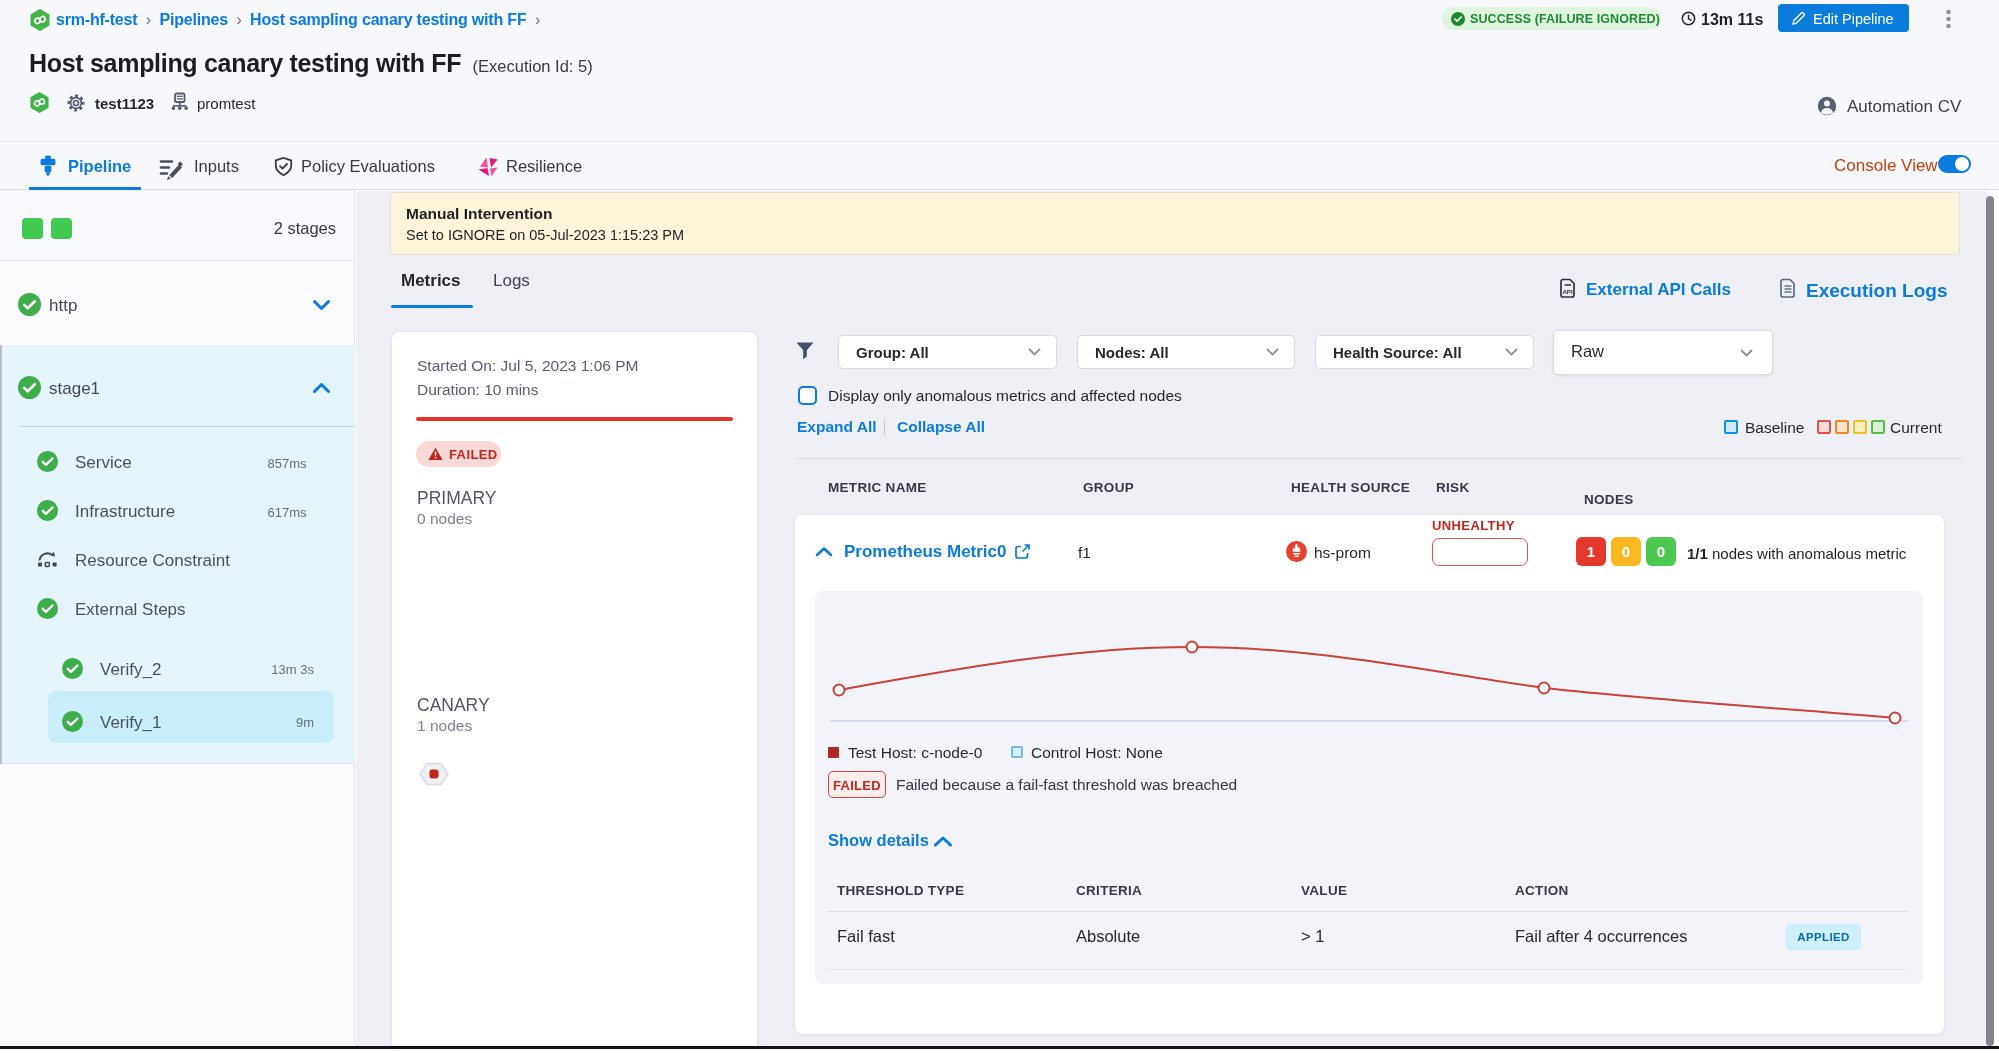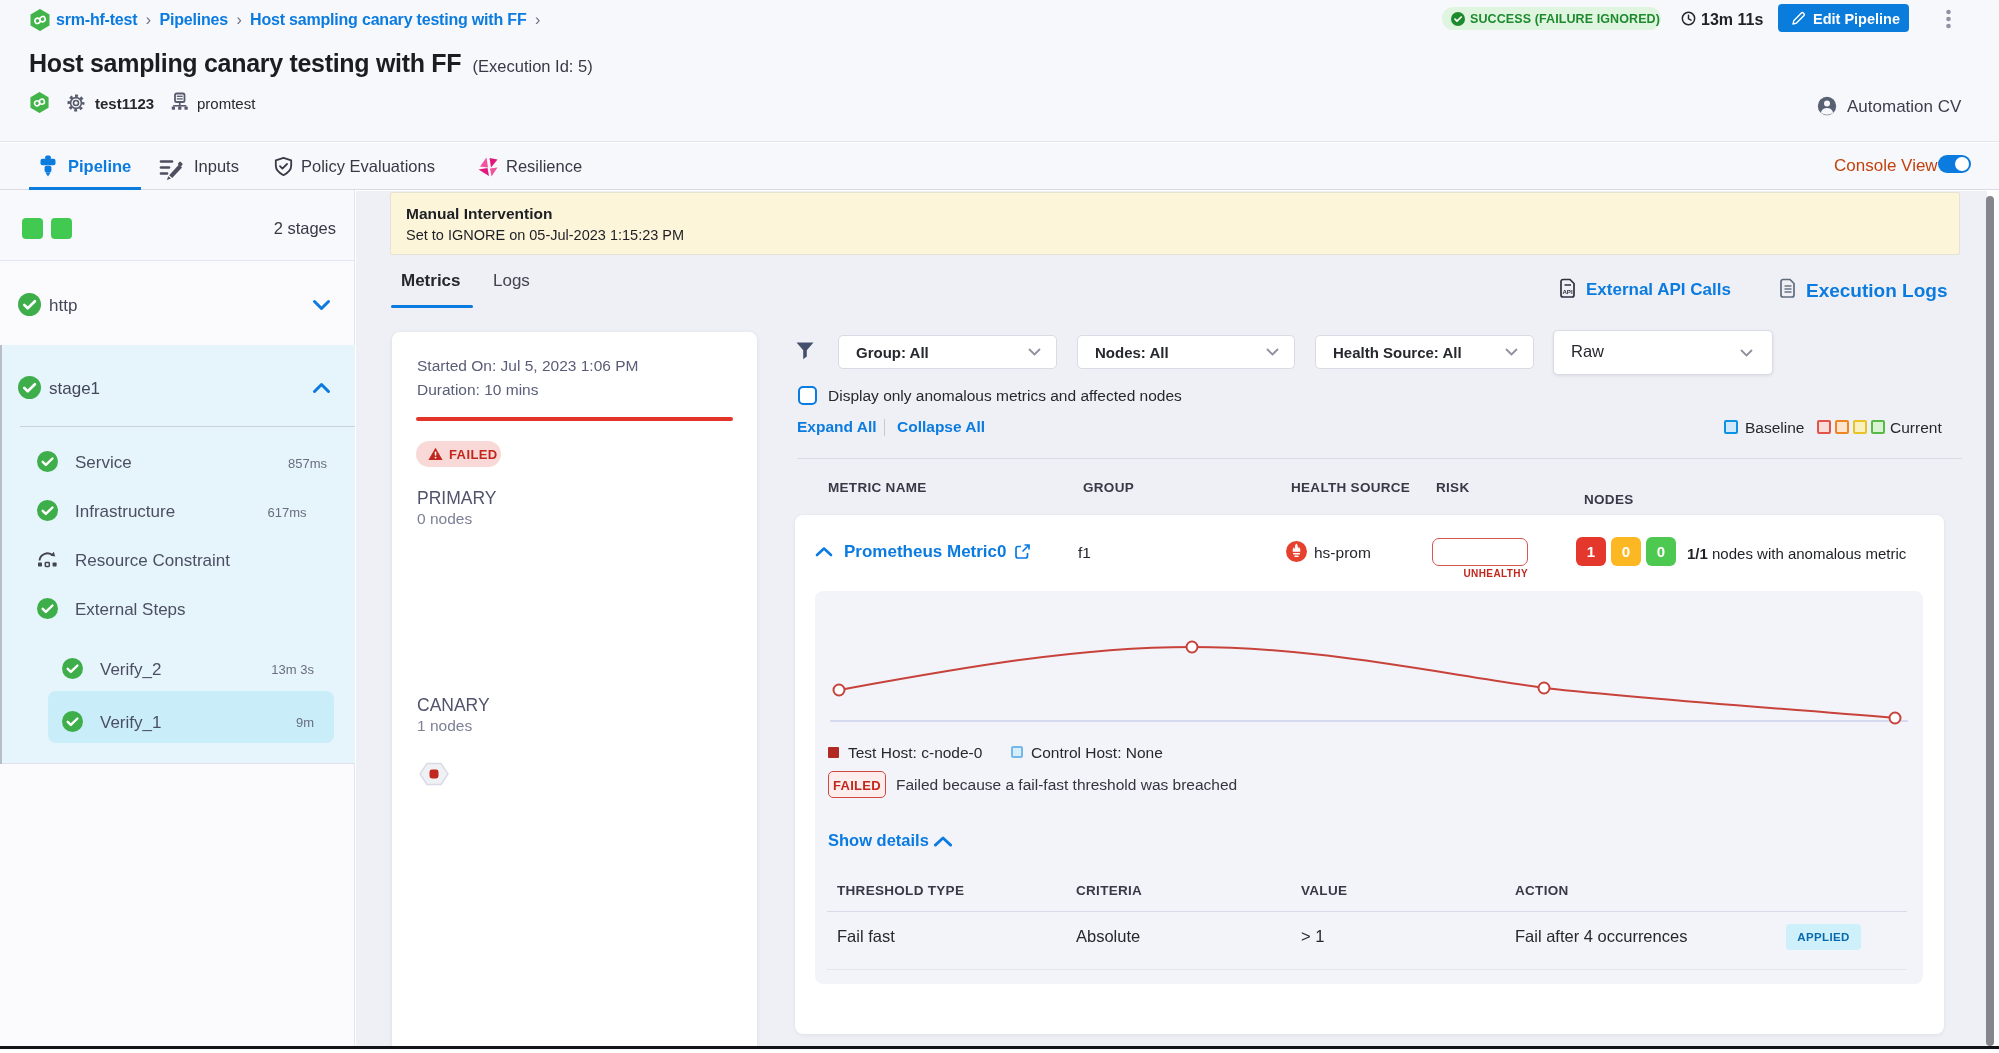--- a/index.html
+++ b/index.html
@@ -57,21 +57,21 @@
 <div class="a ell" style="left:1470px;top:12px;font-size:12.5px;font-weight:bold;color:#1d8a2e;letter-spacing:.1px">SUCCESS (FAILURE IGNORED)</div>
 <svg class="a" style="left:1681px;top:11px" width="15" height="15" viewBox="0 0 18 18">
  <circle cx="9" cy="9" r="7.4" fill="none" stroke="#26282e" stroke-width="1.8"></circle>
  <path d="M9 5v4.4l3 1.6" fill="none" stroke="#26282e" stroke-width="1.8" stroke-linecap="round"></path>
 </svg>
 <div class="a ell" style="left:1701px;top:11px;font-size:16px;font-weight:bold;color:#1f2126">13m 11s</div>
 <div class="a" style="left:1778px;top:4px;width:131px;height:28px;border-radius:4px;background:#0a7cdc"></div>
 <svg class="a" style="left:1791px;top:11px" width="15" height="15" viewBox="0 0 15 15">
  <path d="M2 13l.9-3.6L10.4 2a1.3 1.3 0 0 1 1.8 0l.8.8a1.3 1.3 0 0 1 0 1.8L5.5 12.1z" fill="none" stroke="#fff" stroke-width="1.4" stroke-linejoin="round"></path>
 </svg>
-<div class="a ell" style="left:1813px;top:11px;font-size:14.5px;font-weight:bold;color:#fff">Edit Pipeline</div>
+<div class="a ell" style="left:1813px;top:11px;font-size:14.5px;font-weight:normal;color:#fff">Edit Pipeline</div>
 <svg class="a" style="left:1944px;top:8px" width="9" height="22" viewBox="0 0 9 22">
  <circle cx="4.5" cy="4" r="2.3" fill="#9093a3"></circle>
     <circle cx="4.5" cy="11" r="2.3" fill="#9093a3"></circle>
     <circle cx="4.5" cy="18" r="2.3" fill="#9093a3"></circle>
 </svg>
 <svg class="a" style="left:1817px;top:96px" width="20" height="20" viewBox="0 0 20 20">
  <circle cx="10" cy="10" r="9.2" fill="#586174"></circle>
  <circle cx="10" cy="7.6" r="3" fill="#f7f8fb"></circle>
  <path d="M3.8 16.4c1-3 3.4-4.4 6.2-4.4s5.2 1.4 6.2 4.4a9.2 9.2 0 0 1-12.4 0z" fill="#f7f8fb"></path>
 </svg>
@@ -140,21 +140,21 @@
 <svg class="a" style="left:312px;top:382px" width="19" height="12" viewBox="0 0 19 12">
  <path d="M2.5 9.5l7-7 7 7" fill="none" stroke="#0b7be0" stroke-width="3" stroke-linecap="round" stroke-linejoin="round"></path>
 </svg>
 <div class="a" style="left:20px;top:426px;width:335px;height:1px;background:#c9d2da"></div>
 
 <svg class="a" style="left:37px;top:451px" width="21" height="21" viewBox="0 0 14 14">
  <circle cx="7" cy="7" r="7" fill="#3eae4b"></circle>
  <path d="M3.8 7.2l2.1 2.1L10.3 5" stroke="#fff" stroke-width="1.6" fill="none" stroke-linecap="round" stroke-linejoin="round"></path>
 </svg>
 <div class="a ell" style="left:75px;top:453px;font-size:17px;color:#4c4f63">Service</div>
-<div class="a ell" style="left:247px;top:456px;width:80px;text-align:right;font-size:13px;color:#6a6d80">857ms</div>
+<div class="a ell" style="left:247px;top:456px;width:80px;text-align:center;font-size:13px;color:#6a6d80">857ms</div>
 <svg class="a" style="left:37px;top:500px" width="21" height="21" viewBox="0 0 14 14">
  <circle cx="7" cy="7" r="7" fill="#3eae4b"></circle>
  <path d="M3.8 7.2l2.1 2.1L10.3 5" stroke="#fff" stroke-width="1.6" fill="none" stroke-linecap="round" stroke-linejoin="round"></path>
 </svg>
 <div class="a ell" style="left:75px;top:502px;font-size:17px;color:#4c4f63">Infrastructure</div>
 <div class="a ell" style="left:247px;top:505px;width:80px;text-align:center;font-size:13px;color:#6a6d80">617ms</div>
 <svg class="a" style="left:37px;top:550px" width="21" height="19" viewBox="0 0 21 19">
  <path d="M2.5 10.5a8 8 0 0 1 13.5-5" fill="none" stroke="#43454f" stroke-width="1.9"></path>
  <path d="M16.8 1.8l1.4 4.6-4.6-.9z" fill="#43454f"></path>
  <rect x="1" y="12.5" width="4" height="4" rx="0.7" fill="#43454f"></rect>
@@ -282,21 +282,21 @@
 </svg>
 <div class="a ell" style="left:1078px;top:544px;font-size:15.5px;color:#26282e">f1</div>
 <svg class="a" style="left:1286px;top:541px" width="21" height="21" viewBox="0 0 21 21">
  <circle cx="10.5" cy="10.5" r="10.5" fill="#e6402f"></circle>
  <path d="M10.5 2.6c1.9 2 .9 3.6 1.6 4.9.4-.5.6-1.1.5-1.8 1.4 1.3 2.1 3.1 1.6 5H6.8c-.5-1.9.2-3.7 1.3-4.7.2.9.3 1.6 1 2.2.3-1.9-.9-3.3 1.4-5.6z" fill="#fff"></path>
  <rect x="7" y="12" width="7" height="1.6" rx=".5" fill="#fff"></rect>
  <rect x="8.4" y="14.6" width="4.2" height="1.5" rx=".5" fill="#fff"></rect>
 </svg>
 <div class="a ell" style="left:1314px;top:544px;font-size:15.5px;color:#26282e">hs-prom</div>
 <div class="a" style="left:1432px;top:538px;width:96px;height:28px;border:1.5px solid #d8564e;border-radius:7px;background:#fff"></div>
-<div class="a ell" style="left:1432px;top:568px;width:96px;text-align:right;font-size:10px;font-weight:bold;color:#c1271d;letter-spacing:.4px">UNHEALTHY</div>
+<div class="a ell" style="left:1432px;top:518px;width:96px;text-align:left;font-size:13px;font-weight:bold;color:#c1271d;letter-spacing:.4px">UNHEALTHY</div>
 <div class="a" style="left:1576px;top:537px;width:30px;height:29px;border-radius:6px;background:#e4382c;color:#fff;font-size:15px;font-weight:bold;text-align:center;line-height:29px">1</div>
 <div class="a" style="left:1611px;top:537px;width:30px;height:29px;border-radius:6px;background:#fcb823;color:#fff;font-size:15px;font-weight:bold;text-align:center;line-height:29px">0</div>
 <div class="a" style="left:1646px;top:537px;width:30px;height:29px;border-radius:6px;background:#4dc952;color:#fff;font-size:15px;font-weight:bold;text-align:center;line-height:29px">0</div>
 <div class="a ell" style="left:1687px;top:545px;font-size:15px;color:#1f2126"><b>1/1</b> nodes with anomalous metric</div>
 
 <div class="a" style="left:815px;top:591px;width:1108px;height:393px;background:#f3f4f9;border-radius:8px"></div>
 <svg class="a" style="left:815px;top:591px" width="1108" height="250" viewBox="0 0 1108 250">
  <line x1="15" y1="130" x2="1093" y2="130" stroke="#ccd2ec" stroke-width="1.5"></line>
  <path d="M24 99 C 140 78, 260 56, 377 56 C 500 56, 610 80, 729 97 C 850 110, 965 117, 1080 127" fill="none" stroke="#c8423c" stroke-width="2"></path>
  <circle cx="24" cy="99" r="5.5" fill="#fff" stroke="#c8423c" stroke-width="2"></circle>

